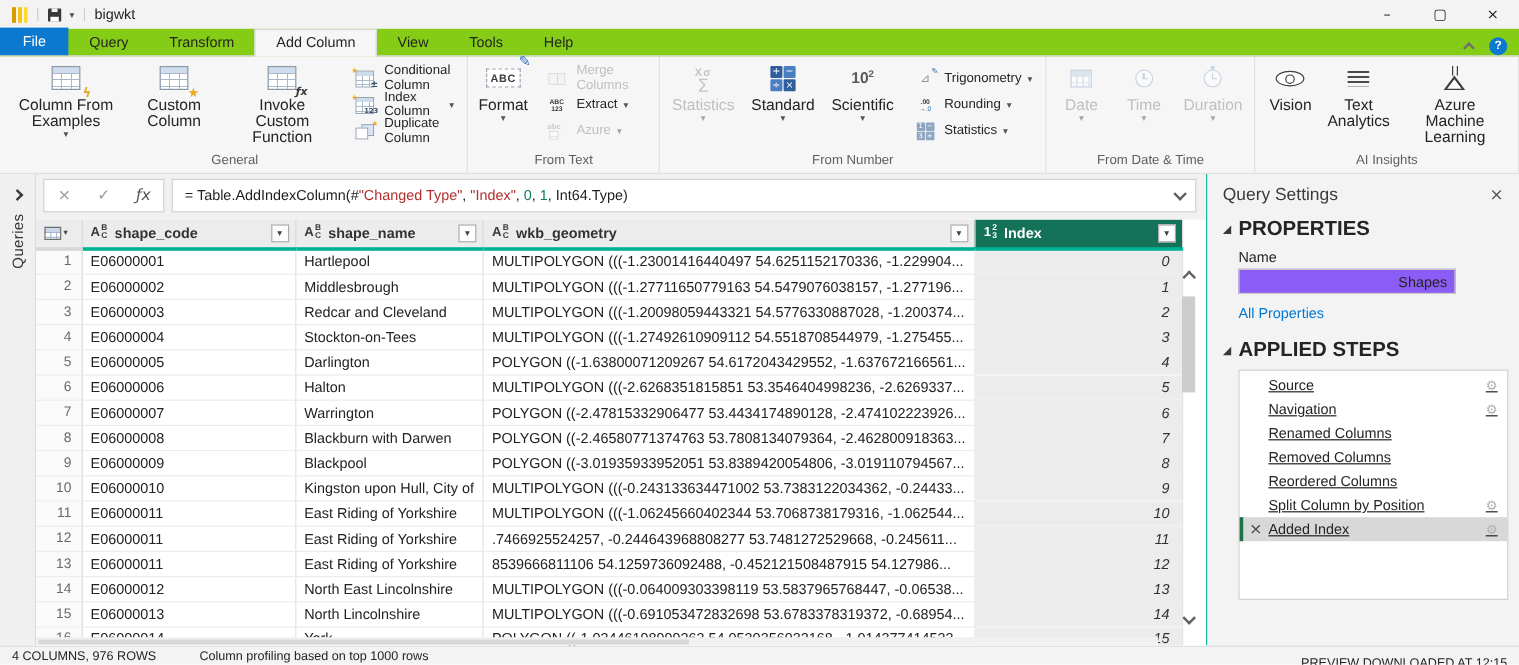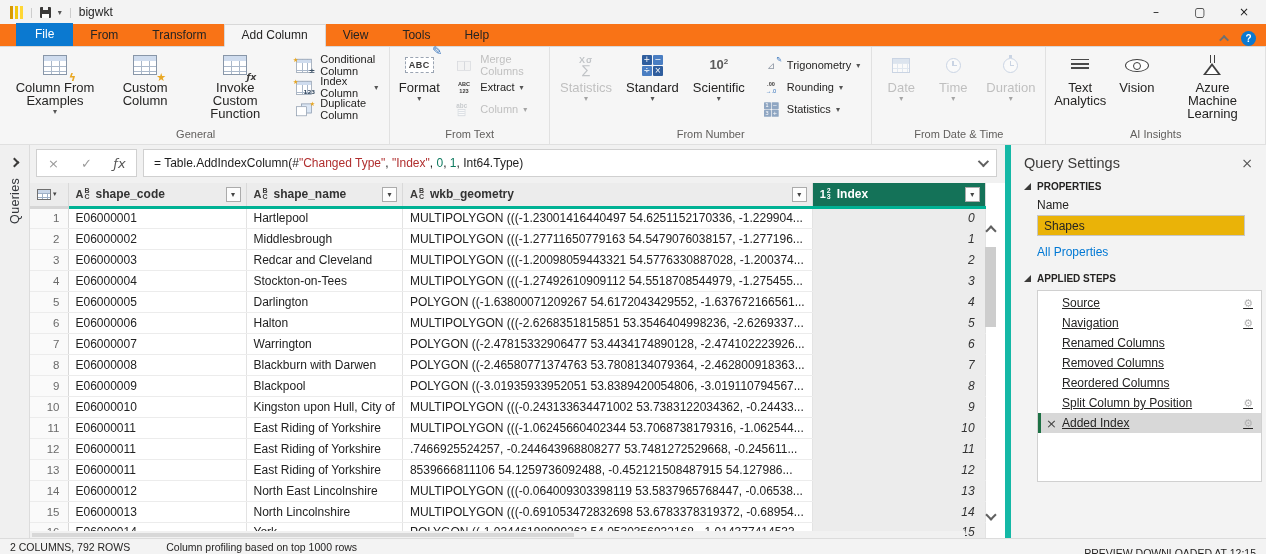--- a/index.html
+++ b/index.html
@@ -12,21 +12,21 @@
 .tsep{color:#c8c8c8;font-size:11px;}
 .save{width:11px;height:11px;background:#3b3a39;position:relative;border-radius:1px;}
 .save:before{content:"";position:absolute;top:0;left:3px;width:5px;height:3px;background:#f3f3f3;}
 .save:after{content:"";position:absolute;bottom:0;left:2px;width:7px;height:4px;background:#fff;}
 .tcaret{color:#555;font-size:8px;font-family:"DejaVu Sans",sans-serif;}
 .ttitle{font-size:12px;color:#1f1f1f;}
 .winbtns{margin-left:auto;display:flex;height:100%;}
 .winbtn{width:44px;display:flex;align-items:center;justify-content:center;color:#222;font-size:12px;font-family:"DejaVu Sans",sans-serif;}
 
 
-.tabstrip{height:23px;background:#f97316;display:flex;align-items:flex-end;padding-left:16px;border-bottom:1px solid #d8d8d8;flex:none;position:relative;}
+.tabstrip{height:23px;background:#84cc16;display:flex;align-items:flex-end;padding-left:0;border-bottom:1px solid #d8d8d8;flex:none;position:relative;}
 .tab{padding:0 17px;line-height:22px;font-size:12px;color:#252423;cursor:default;}
 .tab.file{background:#0b79d0;color:#fff;padding:0 19px;line-height:23px;}
 .tab.active{background:#f6f6f6;border:1px solid #d8d8d8;border-bottom:1px solid #f6f6f6;margin-bottom:-1px;line-height:21px;}
 .striptools{margin-left:auto;display:flex;align-items:center;gap:12px;padding-right:10px;}
 .chev-up{width:7px;height:7px;border-top:2px solid #707070;border-left:2px solid #707070;transform:rotate(45deg) translateY(2px);}
 .helpc{width:15px;height:15px;border-radius:50%;background:#0b79d0;color:#fff;font-size:10px;font-weight:700;display:flex;align-items:center;justify-content:center;}
 
 
 .ribbon{height:98px;background:#f6f6f6;border-bottom:1px solid #e0e0e0;display:flex;align-items:stretch;padding-left:2px;flex:none;}
 .rgroup{display:flex;flex-direction:column;border-right:1px solid #e1e1e1;padding:0 3px;}
@@ -126,27 +126,27 @@
 
 .vscroll{position:absolute;right:7px;top:42px;width:15px;height:296px;display:flex;flex-direction:column;align-items:center;}
 .vthumb{position:absolute;top:22px;left:2px;width:11px;height:80px;background:#cdcdcd;}
 .sarrow{width:8px;height:8px;border-top:2.5px solid #606060;border-left:2.5px solid #606060;flex:none;}
 .sarrow.up{transform:rotate(45deg);margin-top:2px;}
 .sarrow.down{transform:rotate(225deg);margin-top:auto;margin-bottom:2px;}
 .hscroll{position:absolute;left:0;bottom:0;height:7px;width:935px;background:#f1f1f1;}
 .hthumb{position:absolute;left:2px;top:1.5px;height:4px;width:58%;background:#d8d8d8;}
 
 
-.panel{width:261px;background:#f3f3f3;border-left:6px solid #14b8a6;padding:8px 13px 0 13px;flex:none;font-size:12px;}
+.panel{width:261px;background:#f3f3f3;border-left:1px solid #14b8a6;padding:8px 13px 0 13px;flex:none;font-size:12px;}
 .ptitle{display:flex;align-items:center;font-size:14.5px;color:#3b3a39;margin:2px 0 10px;}
 .pclose{margin-left:auto;font-size:14px;color:#555;font-family:"DejaVu Sans",sans-serif;}
-.sechdr{display:flex;align-items:center;font-weight:700;font-size:10px;color:#252423;margin:8px 0 6px;}
+.sechdr{display:flex;align-items:center;font-weight:700;font-size:17px;color:#252423;margin:8px 0 6px;}
 .tri{width:0;height:0;border-left:7px solid transparent;border-bottom:7px solid #3b3a39;margin-right:6px;}
 .plabel{margin:2px 0 3px 13px;color:#252423;}
-.pname{display:block;width:208px;height:21px;margin-left:13px;border:1px solid #c6c6c6;background:#eab308;padding:0 6px;font-size:12px;color:#252423;}
+.pname{display:block;width:181px;height:21px;margin-left:13px;border:1px solid #c6c6c6;background:#8b5cf6;padding:0 6px;font-size:12px;color:#252423;text-align:right;}
 .plink{margin:9px 0 14px 13px;color:#0078d4;cursor:pointer;}
 .steps{list-style:none;margin:2px 0 0 13px;width:225px;background:#fff;border:1px solid #d0d0d0;min-height:192px;padding:2px 0;}
 .step{display:flex;align-items:center;height:20px;padding:0 8px 0 24px;position:relative;color:#252423;font-size:12px;text-decoration:underline;}
 .step.selected{background:#d8d8d8;border-left:3px solid #1e7145;padding-left:21px;}
 .delx{position:absolute;left:5px;color:#444;font-size:13px;line-height:13px;font-family:"DejaVu Sans",sans-serif;}
 .gear{margin-left:auto;color:#b3b3b3;font-size:11px;font-family:"DejaVu Sans",sans-serif;}
 
 
 .statusbar{height:16px;background:#f3f3f3;border-top:1px solid #dcdcdc;display:flex;align-items:center;padding:0 10px;font-size:10.5px;color:#252423;flex:none;}
 .stmid{margin-left:36px;}
@@ -167,21 +167,21 @@
     <span class="winbtns" id="winbtns">
         <span class="winbtn">–</span>
         <span class="winbtn">▢</span>
         <span class="winbtn">×</span>
       </span>
   </div>
 
   <div class="tabstrip">
     <span id="tabs" style="display:flex;align-items:flex-end;height:100%">
         <div class="tab file">File</div>
-        <div class="tab">From</div>
+        <div class="tab">Query</div>
         <div class="tab">Transform</div>
         <div class="tab active">Add Column</div>
         <div class="tab">View</div>
         <div class="tab">Tools</div>
         <div class="tab">Help</div>
       </span>
     <span class="striptools">
       <span class="chev-up"></span>
       <span class="helpc">?</span>
     </span>
@@ -265,21 +265,21 @@
                   <i>123</i>
                 </span>
               </span>
               <span>Extract</span>
               <span class="scaret">▾</span>
             </div>
             <div class="rsmall dis">
               <span class="ricon">
                 <span class="prs">abc</span>
               </span>
-              <span>Column</span>
+              <span>Azure</span>
               <span class="scaret">▾</span>
             </div>
           </div>
         </div>
         <div class="glabel">From Text</div>
       </div>
       <div class="rgroup">
         <div class="rrow">
           <div class="rbig dis">
             <span class="ricon">
@@ -371,29 +371,29 @@
             <div class="rlbl">Duration</div>
             <div class="caret">▾</div>
           </div>
         </div>
         <div class="glabel">From Date &amp; Time</div>
       </div>
       <div class="rgroup">
         <div class="rrow">
           <div class="rbig">
             <span class="ricon">
+              <span class="eye"></span>
+            </span>
+            <div class="rlbl">Vision</div>
+          </div>
+          <div class="rbig">
+            <span class="ricon">
               <span class="lines"></span>
             </span>
             <div class="rlbl">Text Analytics</div>
-          </div>
-          <div class="rbig">
-            <span class="ricon">
-              <span class="eye"></span>
-            </span>
-            <div class="rlbl">Vision</div>
           </div>
           <div class="rbig">
             <span class="ricon">
               <span class="flask">
                 <b></b>
               </span>
             </span>
             <div class="rlbl">Azure Machine Learning</div>
           </div>
         </div>
@@ -659,17 +659,17 @@
           <li class="step selected">
             <span class="delx">×</span>
             <span>Added Index</span>
             <span class="gear">⚙</span>
           </li>
         </ul>
     </div>
   </div>
 
   <div class="statusbar">
-    <span>2 COLUMNS, 792 ROWS</span>
+    <span>4 COLUMNS, 976 ROWS</span>
     <span class="stmid">Column profiling based on top 1000 rows</span>
     <span class="stright">PREVIEW DOWNLOADED AT 12:15</span>
   </div>
 </div>
 
 </body></html>

